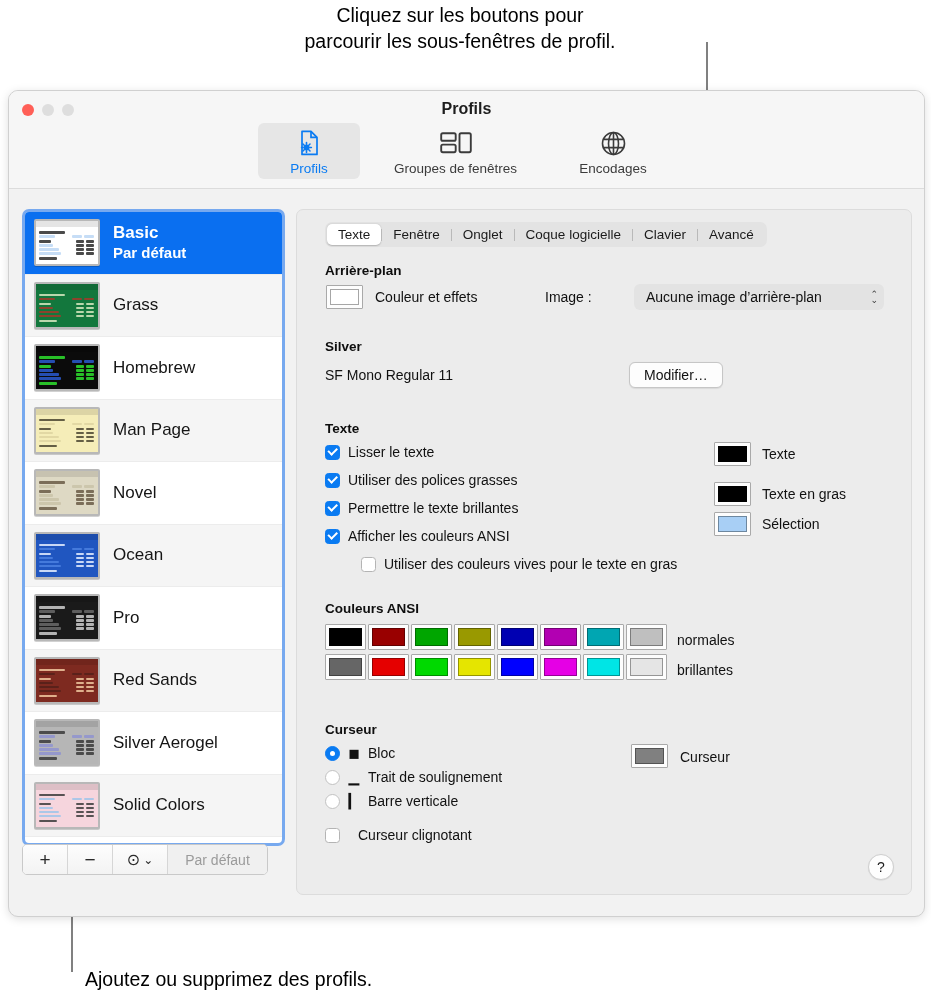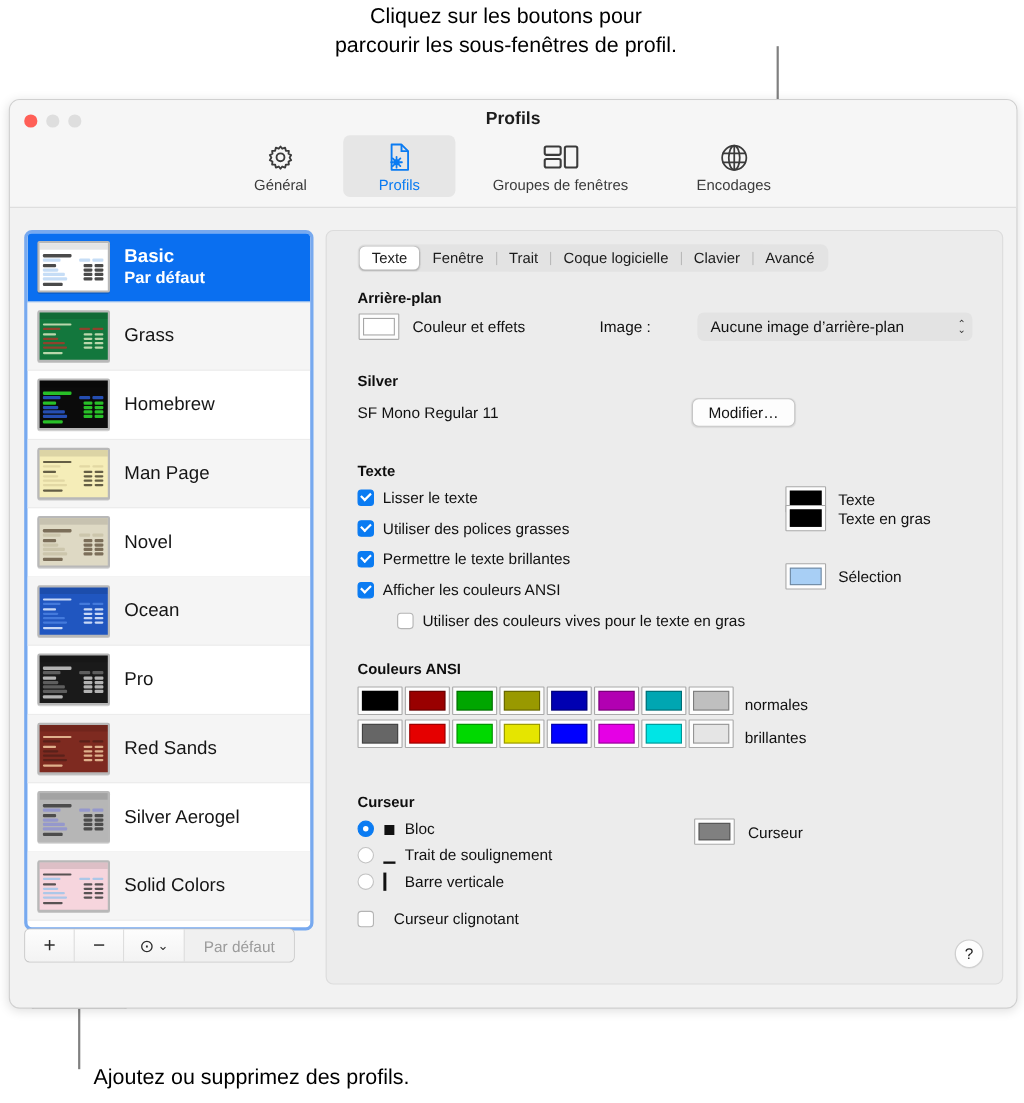--- a/index.html
+++ b/index.html
@@ -244,29 +244,20 @@
     <div class="titlebar">
       <div class="lights">
         <div class="light red"></div>
         <div class="light amber"></div>
         <div class="light green"></div>
       </div>
       <div class="win-title">Profils</div>
 
       <div class="toolbar">
 
-        <div class="tb-item">
-          <span class="tb-icon">
-            <svg width="26" height="26" viewBox="0 0 26 26" fill="none" stroke="#3b3b3b" stroke-width="1.7">
-              <circle cx="13" cy="13" r="3.6"></circle>
-              <path d="M13 3.2 14.6 5.2 17.2 4.3 17.9 7 20.6 7.1 20.3 9.8 22.7 11 21.3 13.3 22.7 15.6 20.3 16.8 20.6 19.5 17.9 19.6 17.2 22.3 14.6 21.4 13 23.4 11.4 21.4 8.8 22.3 8.1 19.6 5.4 19.5 5.7 16.8 3.3 15.6 4.7 13.3 3.3 11 5.7 9.8 5.4 7.1 8.1 7 8.8 4.3 11.4 5.2Z" stroke-linejoin="round"></path>
-            </svg>
-          </span>
-          <span class="tb-label">Général</span>
-        </div>
 
         <div class="tb-item selected">
           <span class="tb-icon">
             <svg width="26" height="28" viewBox="0 0 26 28" fill="none" stroke="#0a7bf2" stroke-width="1.7">
               <path d="M6 2.4h9l6 6v17H6z" stroke-linejoin="round"></path>
               <path d="M15 2.4v6h6"></path>
               <circle cx="10.5" cy="18.5" r="3" fill="#0a7bf2" stroke="none"></circle>
               <path d="M10.5 13.6v1.6M10.5 21.8v1.6M5.6 18.5h1.6M13.8 18.5h1.6M7 15l1.2 1.2M12.8 20.8 14 22M14 15l-1.2 1.2M8.2 20.8 7 22" stroke-width="1.6" stroke-linecap="round"></path>
             </svg>
           </span>
@@ -564,21 +555,21 @@
         <div class="lt-btn wide">Par défaut</div>
       </div>
 
       <div class="pane">
 
         <div class="tabbar">
             <div class="tab active">Texte</div>
             <div class="tab-sep"></div>
             <div class="tab">Fenêtre</div>
             <div class="tab-sep"></div>
-            <div class="tab">Trait</div>
+            <div class="tab">Onglet</div>
             <div class="tab-sep"></div>
             <div class="tab">Coque logicielle</div>
             <div class="tab-sep"></div>
             <div class="tab">Clavier</div>
             <div class="tab-sep"></div>
             <div class="tab">Avancé</div>
           </div>
 
         <div class="sect-title" style="left:28px; top:53px;">Arrière-plan</div>
         <div class="well big" style="position:absolute; left:29px; top:75px;">
@@ -621,21 +612,21 @@
               <span class="cb-lbl">Utiliser des couleurs vives pour le texte en gras</span>
             </div>
           </div>
         <div id="text-wells">
             <div style="position: absolute; left: 417px; top: 232px; display: flex; align-items: center; gap: 11px;">
               <div class="well big">
                 <i style="background: rgb(0, 0, 0);"></i>
               </div>
               <span class="cb-lbl">Texte</span>
             </div>
-            <div style="position: absolute; left: 417px; top: 249px; display: flex; align-items: center; gap: 11px;">
+            <div style="position: absolute; left: 417px; top: 272px; display: flex; align-items: center; gap: 11px;">
               <div class="well big">
                 <i style="background: rgb(0, 0, 0);"></i>
               </div>
               <span class="cb-lbl">Texte en gras</span>
             </div>
             <div style="position: absolute; left: 417px; top: 302px; display: flex; align-items: center; gap: 11px;">
               <div class="well big">
                 <i style="background: rgb(168, 207, 245);"></i>
               </div>
               <span class="cb-lbl">Sélection</span>

